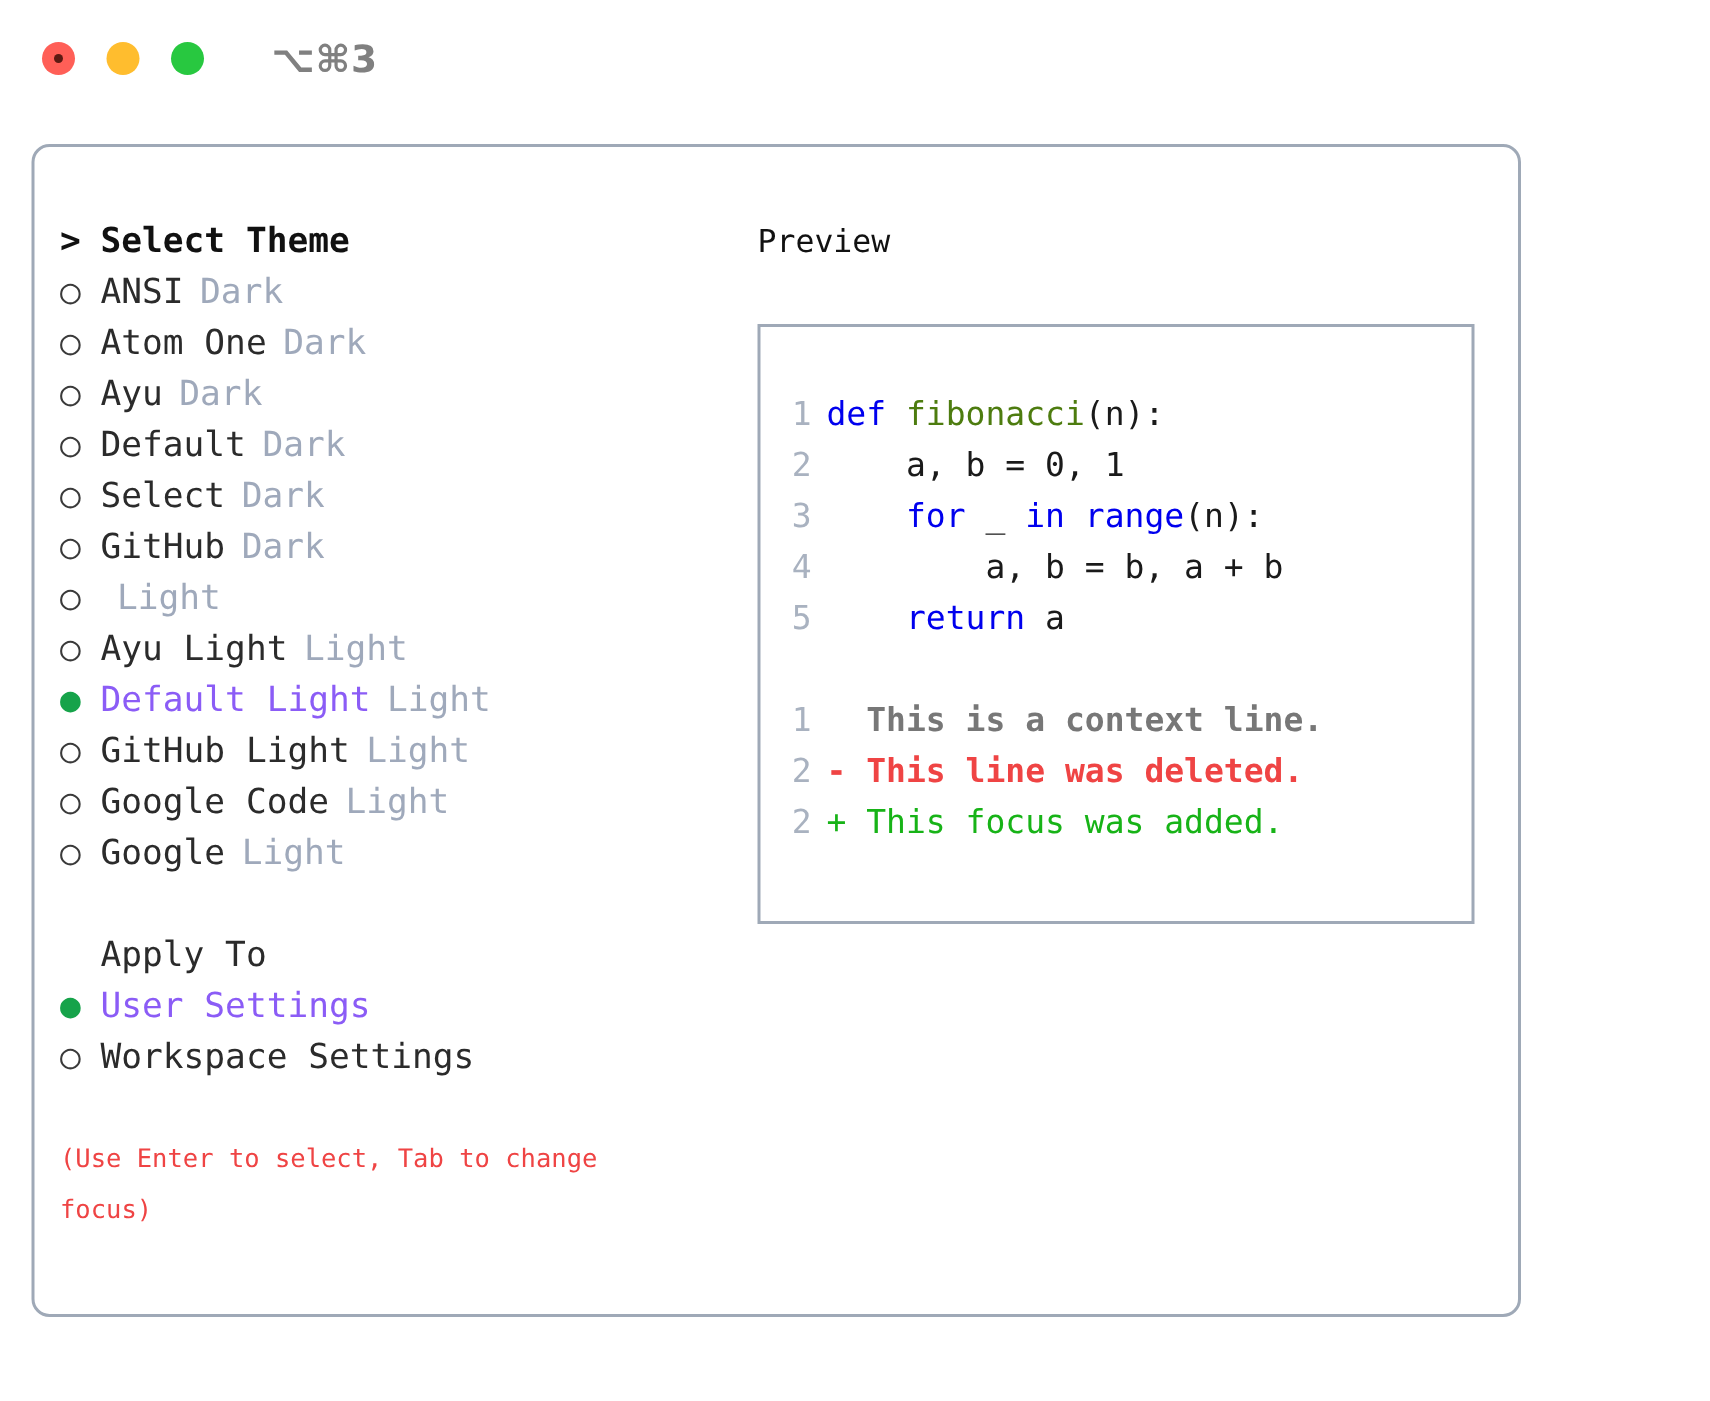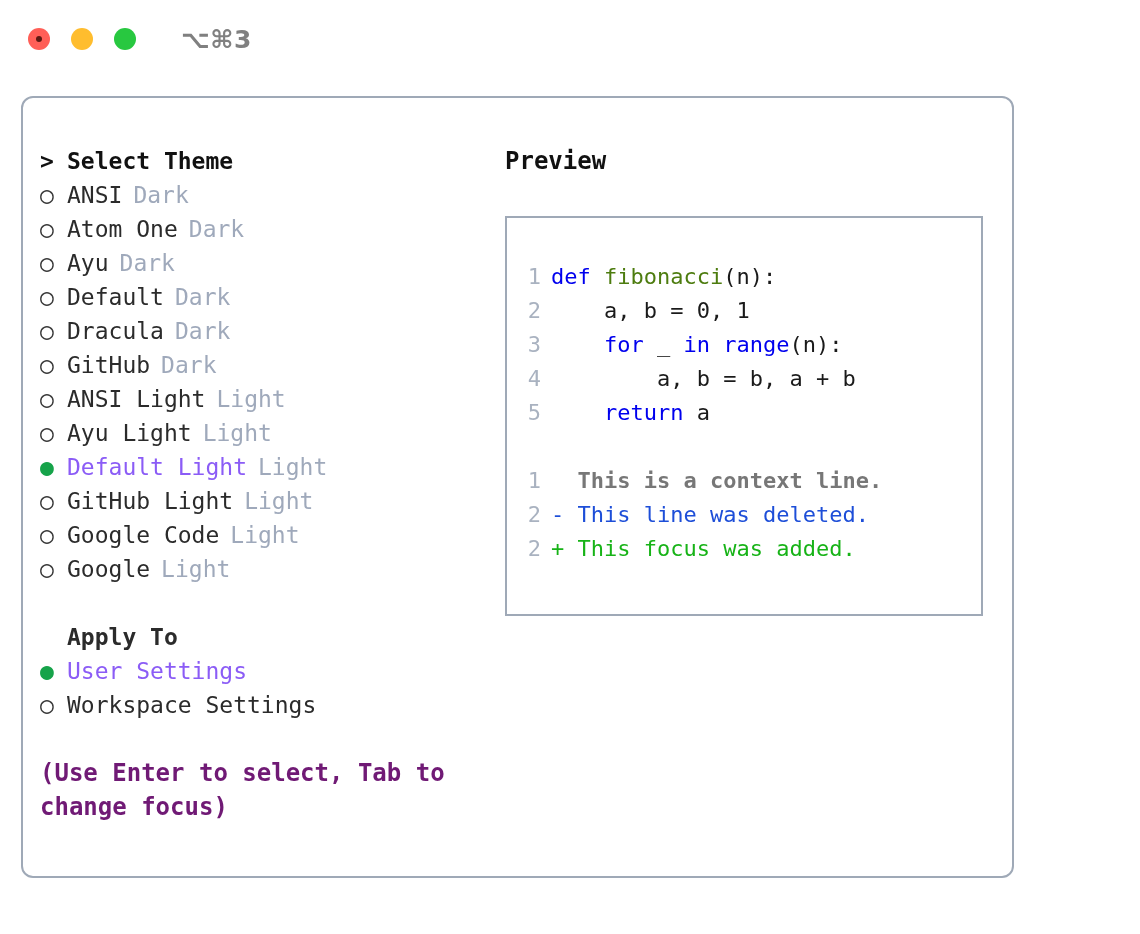--- a/index.html
+++ b/index.html
@@ -130,36 +130,35 @@
   }
   .item-tag {
     color: #9fa9bb;
     margin-left: 11px;
   }
   .spacer-line {
     height: 34px;
   }
   .section-header {
     color: #2b2b2b;
-    font-weight: bold;
+    font-weight: normal;
   }
   .hint {
     margin-top: 34px;
-    font-size: 24px;
-    line-height: 34px;
-    color: #701a75;
+    font-size: 17px;
+    line-height: 34px;
+    color: #ef4444;
     width: 410px;
     white-space: pre-wrap;
-    font-weight: bold;
   }
 
   
   .preview-title {
-    font-size: 24px;
-    font-weight: bold;
+    font-size: 21px;
+    font-weight: normal;
     color: #111111;
     line-height: 34px;
     margin-bottom: 38px;
   }
   .code-box {
     width: 478px;
     height: 400px;
     border: 2px solid #9fa9b7;
     box-sizing: border-box;
     background: #ffffff;
@@ -179,21 +178,21 @@
     color: #a9b2c0;
     padding-right: 10px;
     box-sizing: border-box;
   }
   .code-text {
     color: #1a1a1a;
   }
   .kw   { color: #0000ee; }
   .fn   { color: #4d7c0f; }
   .ctx  { color: #777777; font-weight: bold; }
-  .del  { color: #1d4ed8; }
+  .del  { color: #ef4444; font-weight: bold; }
   .add  { color: #17b317; }
   .blank-code-line { height: 34px; }
 </style>
 </head>
 <body>
 
 <div class="window">
 
   <div class="titlebar">
     <div class="dots">
@@ -212,23 +211,23 @@
         <div class="list-line header-line">
           <span class="marker">&gt;</span>
           <span>Select Theme</span>
         </div>
 
         <div id="theme-items">
             <div class="list-line"><span class="marker">○</span><span class="item-name">ANSI</span><span class="item-tag">Dark</span></div>
             <div class="list-line"><span class="marker">○</span><span class="item-name">Atom One</span><span class="item-tag">Dark</span></div>
             <div class="list-line"><span class="marker">○</span><span class="item-name">Ayu</span><span class="item-tag">Dark</span></div>
             <div class="list-line"><span class="marker">○</span><span class="item-name">Default</span><span class="item-tag">Dark</span></div>
-            <div class="list-line"><span class="marker">○</span><span class="item-name">Dracula</span><span class="item-tag">Dark</span></div>
+            <div class="list-line"><span class="marker">○</span><span class="item-name">Select</span><span class="item-tag">Dark</span></div>
             <div class="list-line"><span class="marker">○</span><span class="item-name">GitHub</span><span class="item-tag">Dark</span></div>
-            <div class="list-line"><span class="marker">○</span><span class="item-name">ANSI Light</span><span class="item-tag">Light</span></div>
+            <div class="list-line"><span class="marker">○</span><span class="item-tag">Light</span></div>
             <div class="list-line"><span class="marker">○</span><span class="item-name">Ayu Light</span><span class="item-tag">Light</span></div>
             <div class="list-line"><span class="marker sel">●</span><span class="item-name selected">Default Light</span><span class="item-tag">Light</span></div>
             <div class="list-line"><span class="marker">○</span><span class="item-name">GitHub Light</span><span class="item-tag">Light</span></div>
             <div class="list-line"><span class="marker">○</span><span class="item-name">Google Code</span><span class="item-tag">Light</span></div>
             <div class="list-line"><span class="marker">○</span><span class="item-name">Google</span><span class="item-tag">Light</span></div>
           </div>
 
         <div class="spacer-line"></div>
 
         <div class="list-line">

